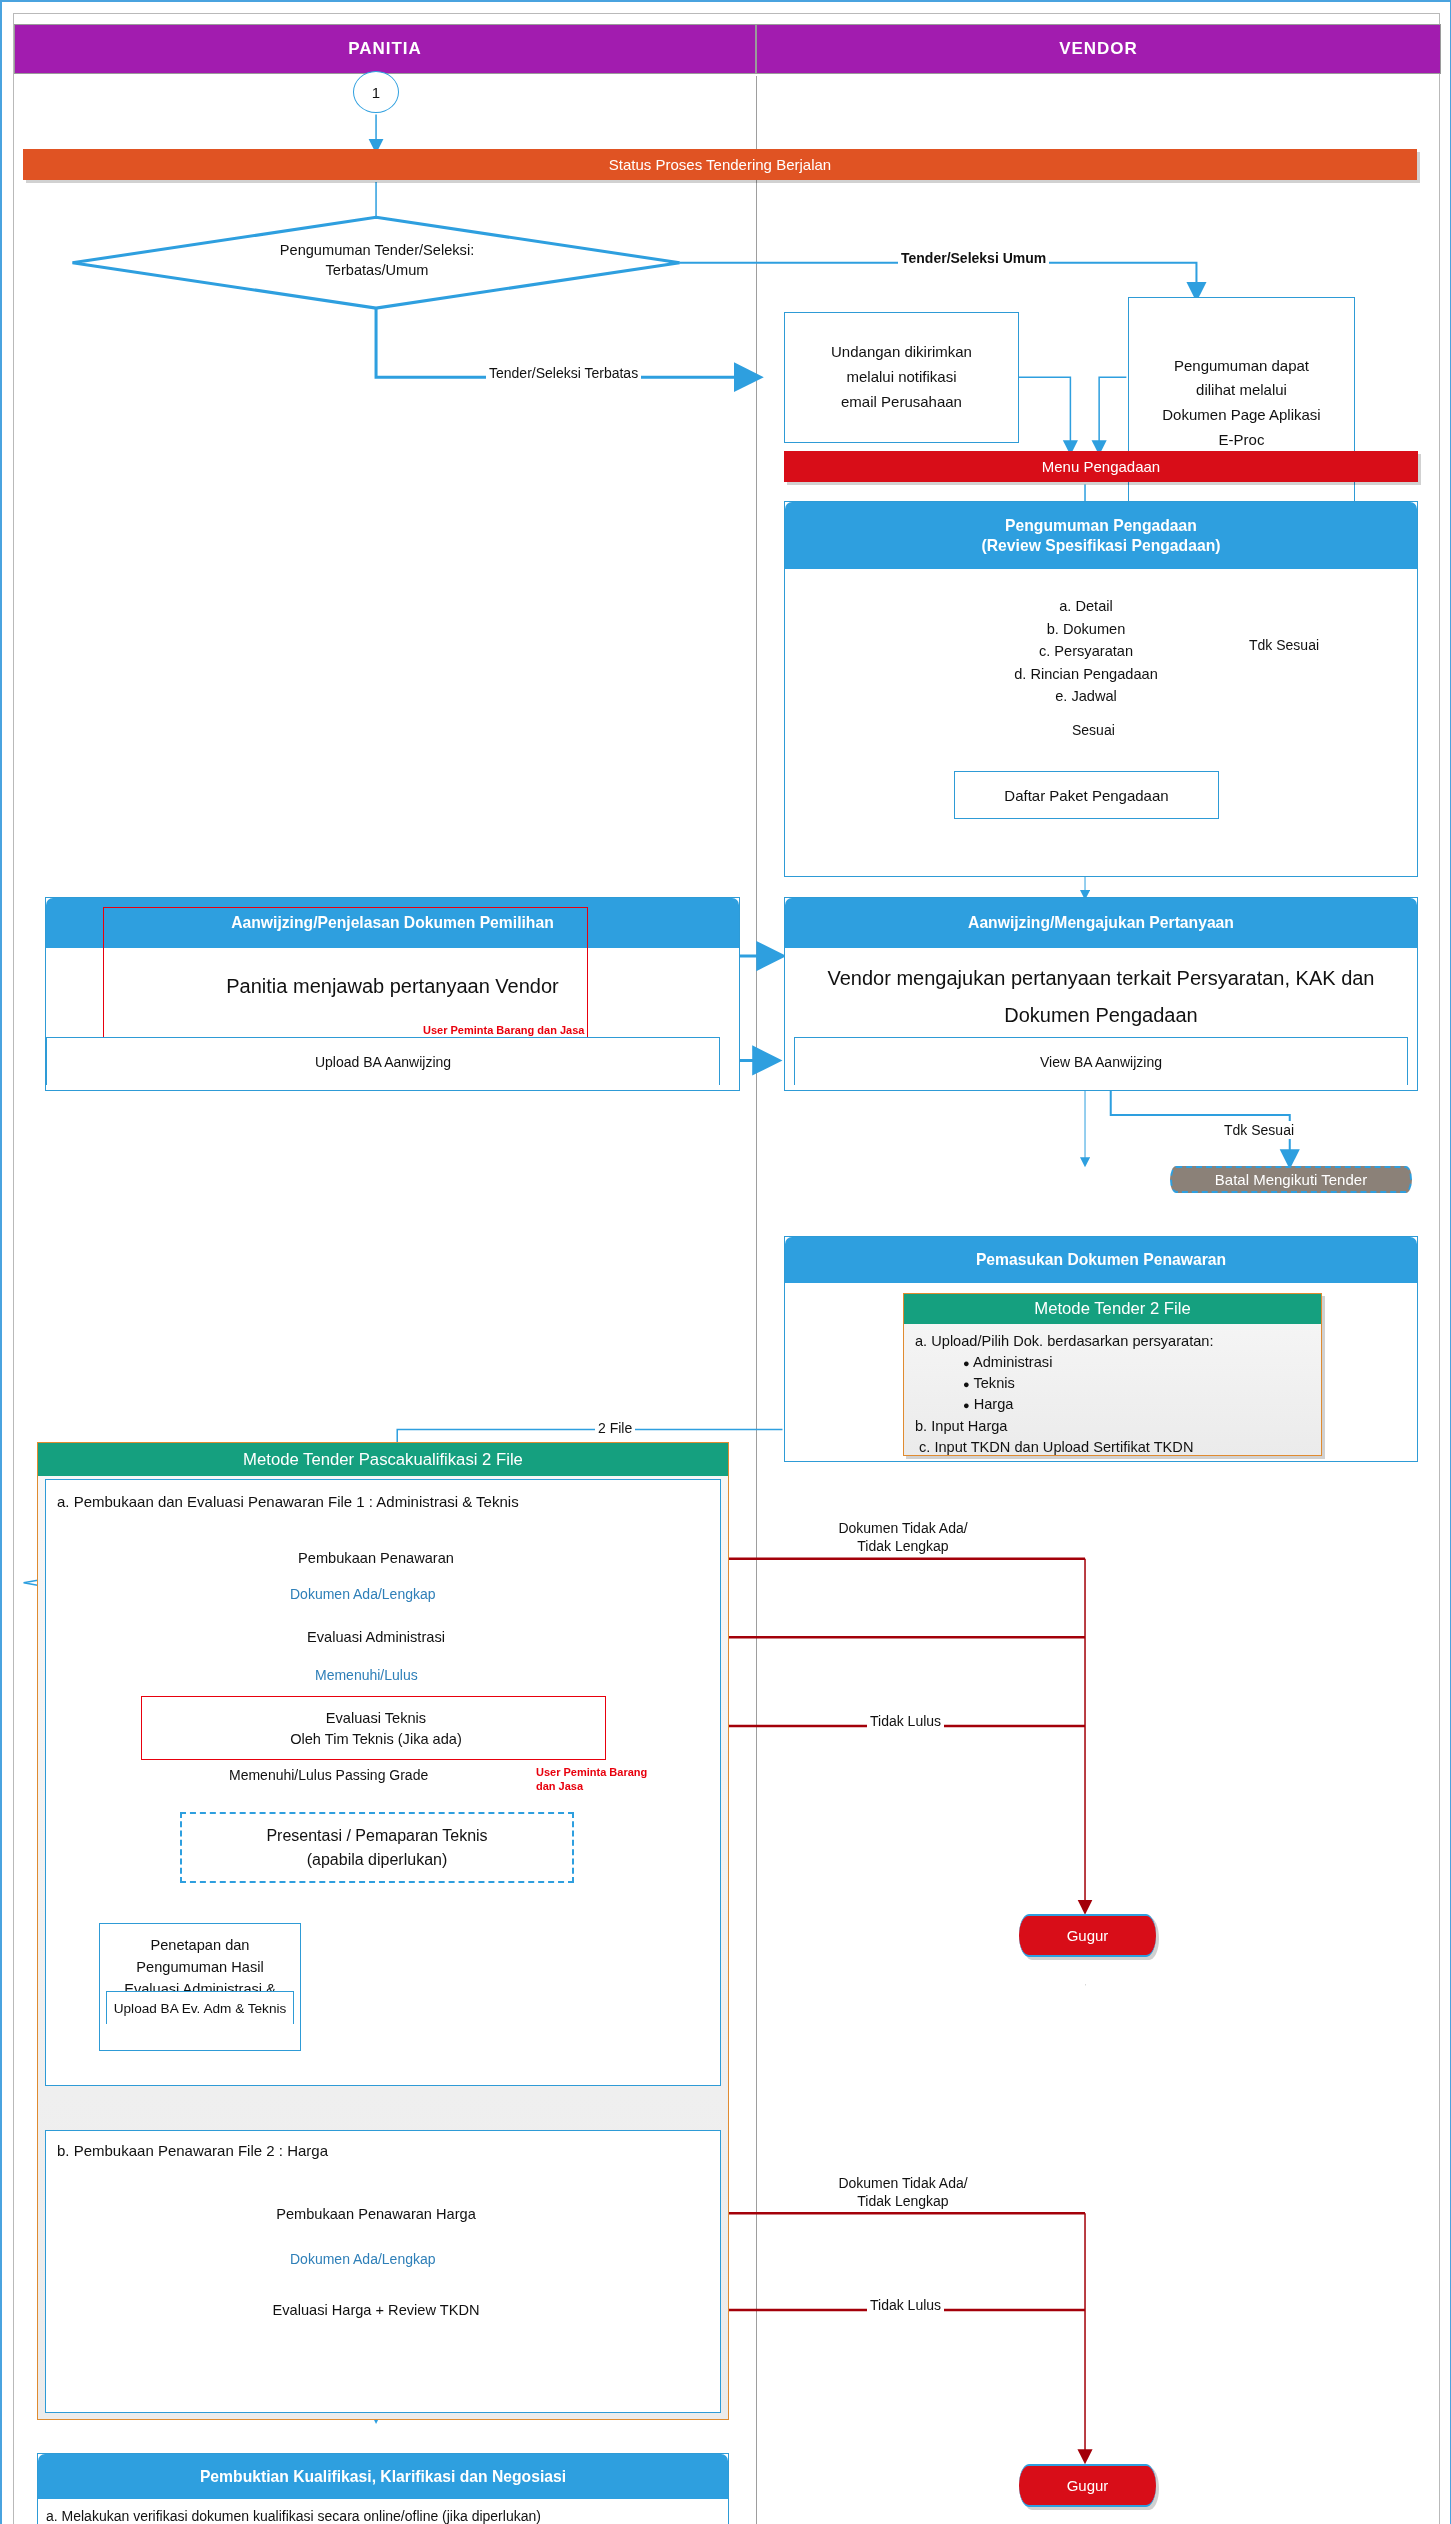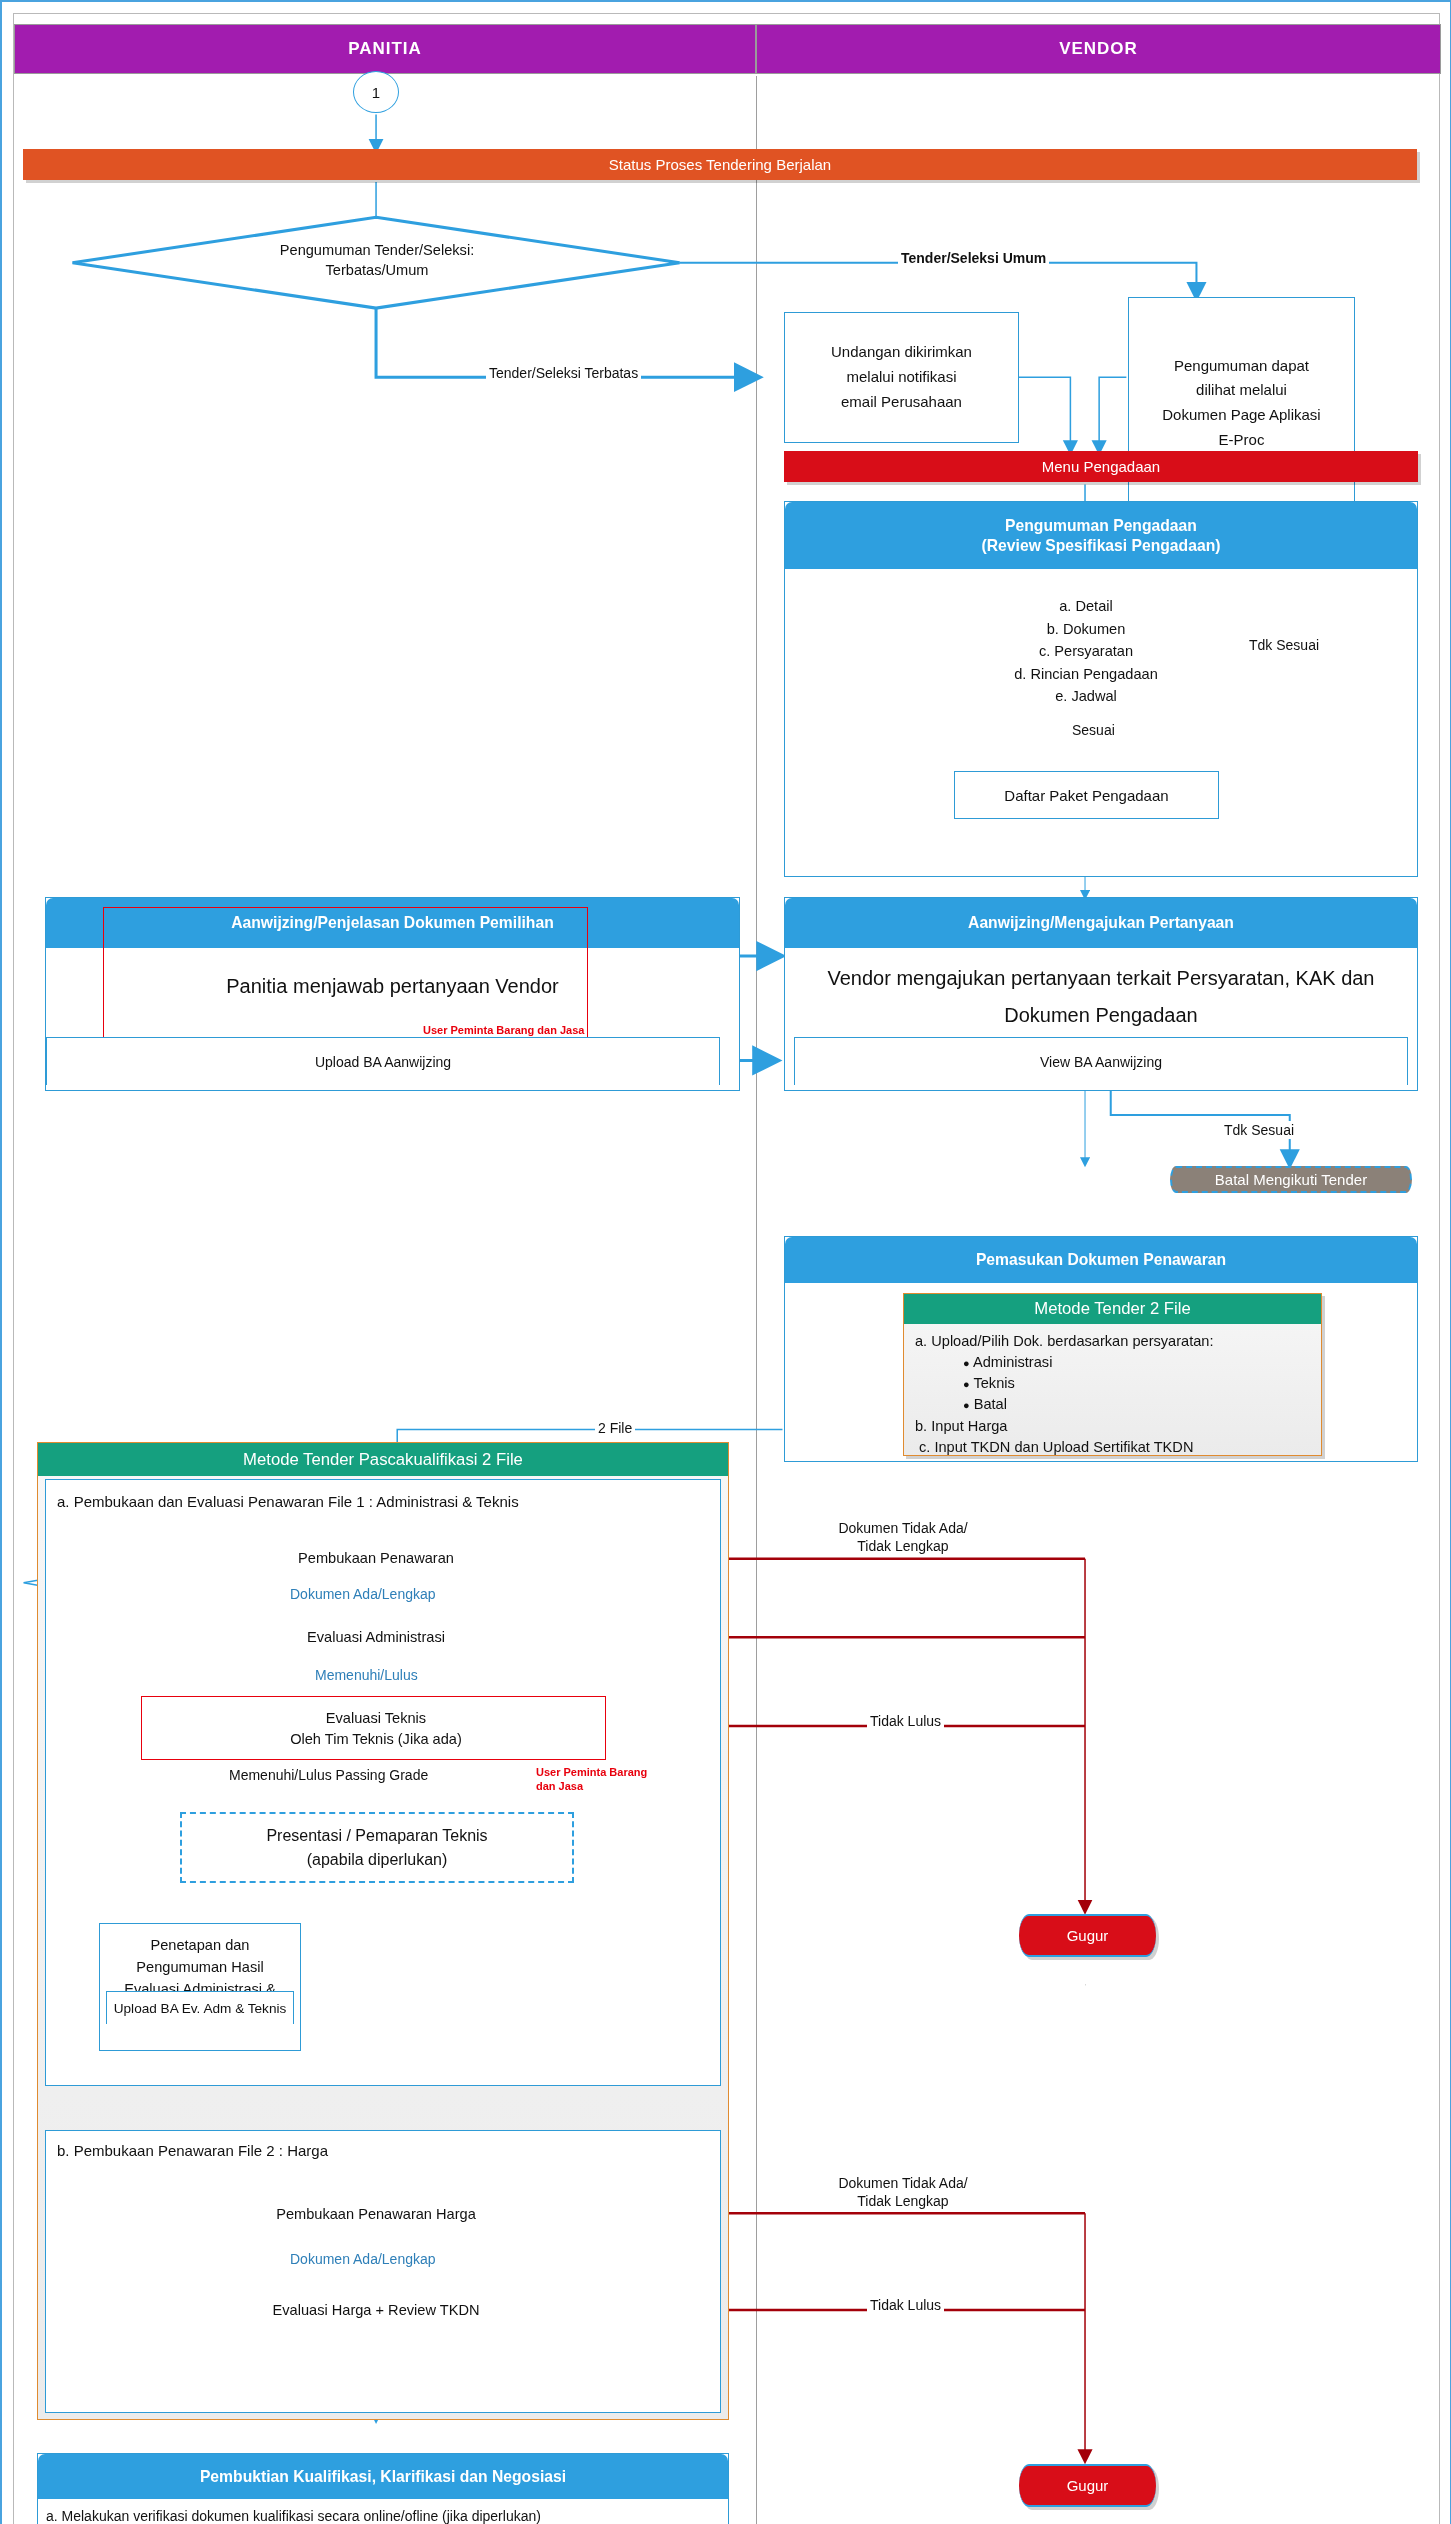--- a/index.html
+++ b/index.html
@@ -260,21 +260,21 @@
        <div style="padding-left:48px;">
          <span style="font-size:11px;">●</span>
          <span>Administrasi</span>
        </div>
        <div style="padding-left:48px;">
          <span style="font-size:11px;">●</span>
          <span>Teknis</span>
        </div>
        <div style="padding-left:48px;">
          <span style="font-size:11px;">●</span>
-         <span>Batal</span>
+         <span>Harga</span>
        </div>
        <div>b. Input Harga</div>
        <div style="padding-left:4px;">c. Input TKDN dan Upload Sertifikat TKDN</div>
      </div>
   </div>
 
   <div class="edgelabel" style="left:581px;top:1405px;">2 File</div>
 
   <div class="grp" style="left:23px;top:1428px;width:692px;height:978px;">
      <div class="ttl" style="height:33px;">Metode Tender Pascakualifikasi 2 File</div>

